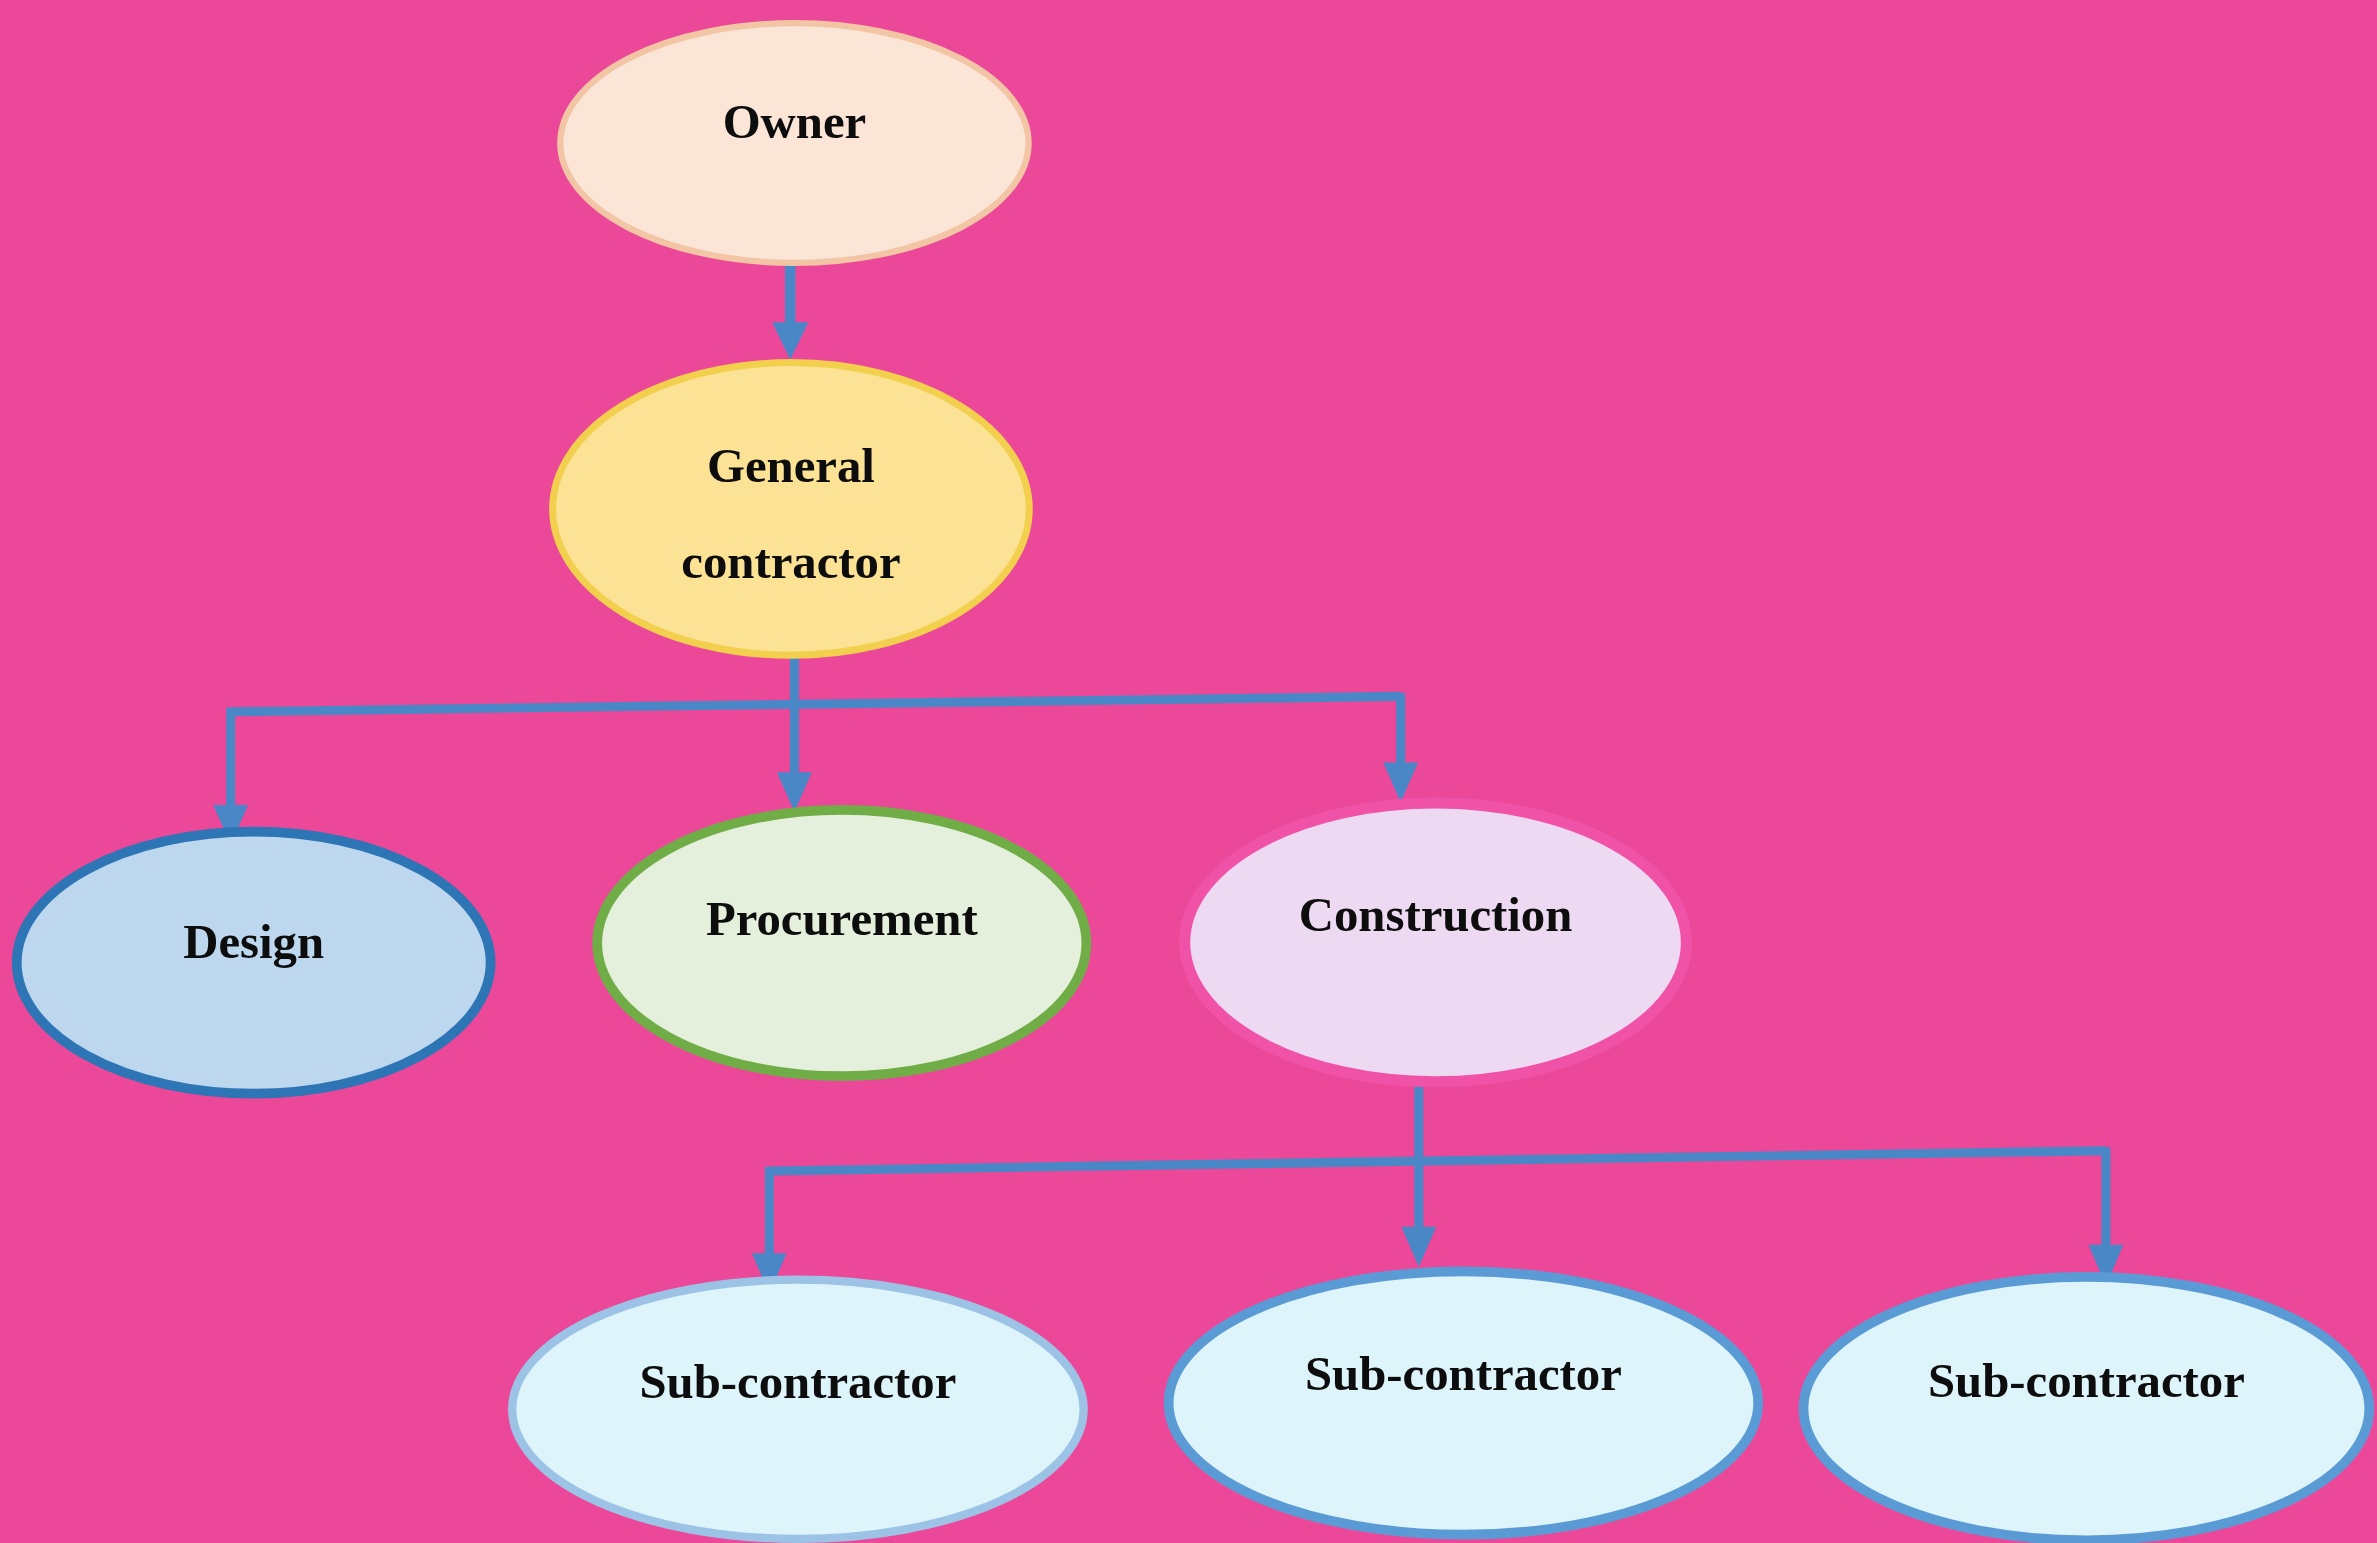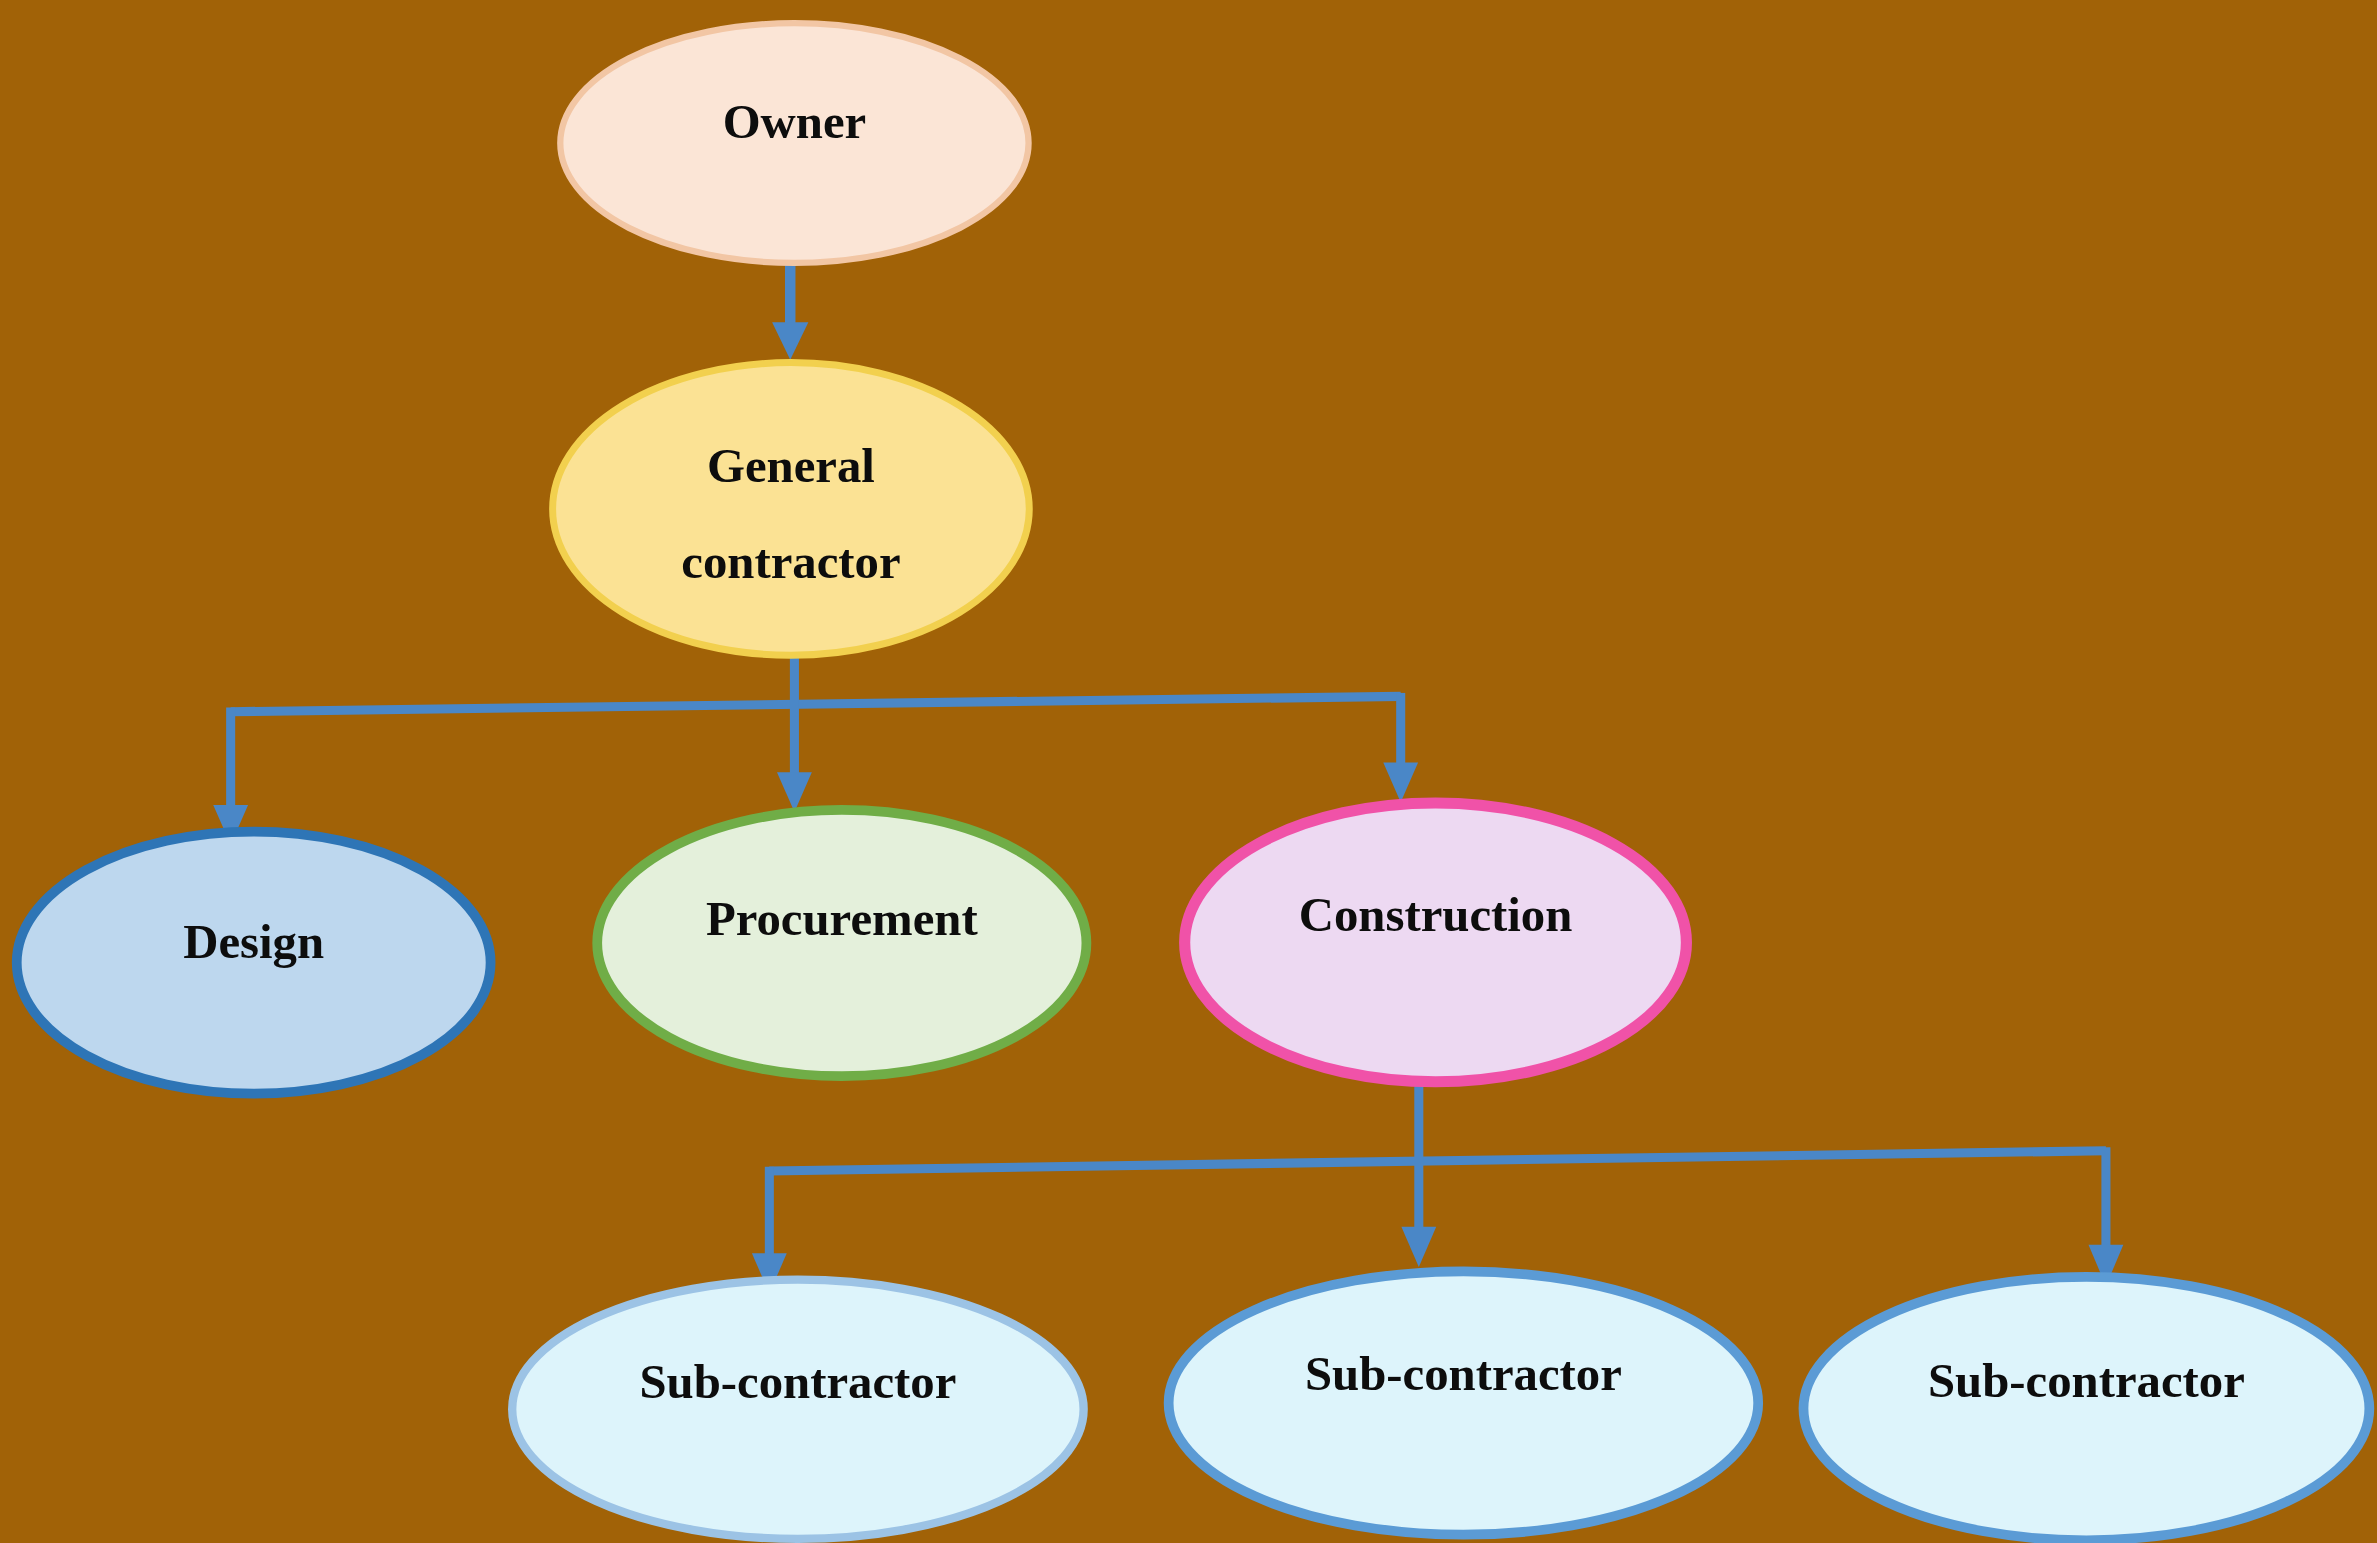--- a/index.html
+++ b/index.html
@@ -8,21 +8,21 @@
     padding: 0;
     background: #ffffff;
     width: 2377px;
     height: 1544px;
     overflow: hidden;
   }
   #canvas {
     position: relative;
     width: 2377px;
     height: 1544px;
-    background: #a16207;
+    background: #ec4899;
   }
   svg { display: block; }
   .edge-line {
     fill: none;
     stroke-width: 13;
     stroke-linecap: butt;
   }
   .edge-line.thick { stroke-width: 15; }
   .node-label {
     font-family: "Liberation Serif", "DejaVu Serif", serif;

